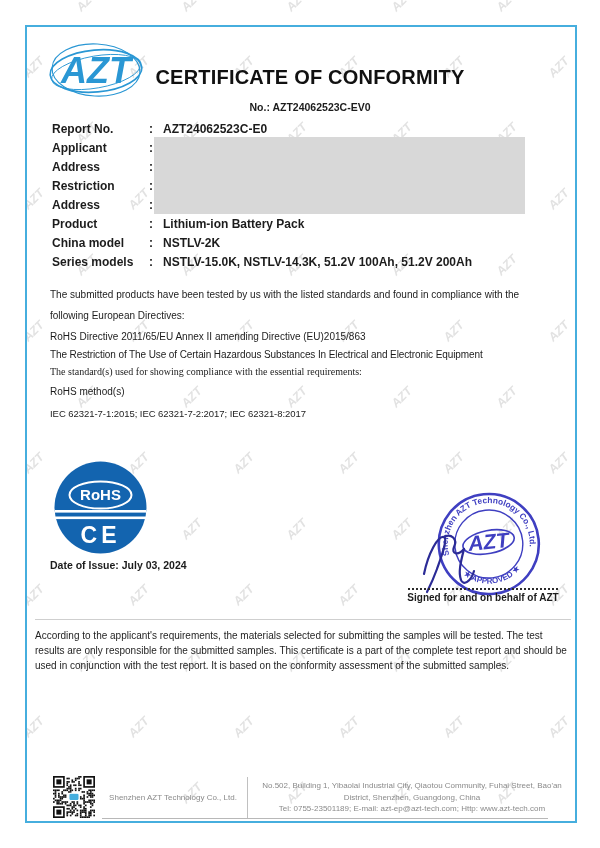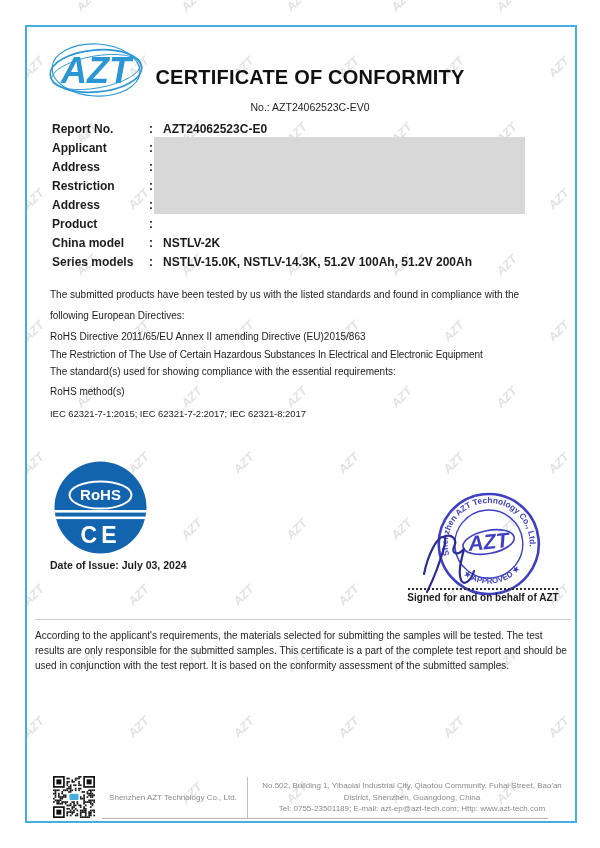--- a/index.html
+++ b/index.html
@@ -11,36 +11,36 @@
       transform:rotate(-45deg);white-space:nowrap;user-select:none;}
   
   .frame{position:absolute;left:25px;top:25px;width:548px;height:794px;
          border:2px solid #46aede;z-index:1;}
   .layer{position:absolute;inset:0;z-index:2;}
   
   .logo{position:absolute;left:46px;top:34px;}
   .title{position:absolute;left:140px;top:66px;width:340px;text-align:center;
          font-size:20px;font-weight:bold;letter-spacing:0.2px;color:#111;}
   .cert-no{position:absolute;left:140px;top:101px;width:340px;text-align:center;
-           font-size:10.5px;font-weight:normal;}
+           font-size:10.5px;font-weight:bold;}
   
   .info-table{position:absolute;left:52px;top:120px;width:480px;}
   .redaction{position:absolute;left:102px;top:17px;width:371px;height:77px;background:#d8d8d8;}
   .irow{position:relative;display:flex;height:19px;line-height:19px;font-size:12px;font-weight:bold;}
   .irow .lbl{width:97px;}
   .irow .sep{width:14px;}
   .irow .val{flex:1;}
   
   .bodytext{position:absolute;left:50px;top:284px;width:500px;font-size:10px;}
   .bodytext p{margin:0;}
   .intro{width:478px;line-height:21px;}
   .b-line{font-weight:normal;white-space:nowrap;}
   .directive{margin-top:5px !important;}
   .directive-desc{margin-top:7px !important;letter-spacing:-0.1px;}
-  .standards{margin-top:6px !important;}
+  .standards{margin-top:6px !important;font-family:Liberation Serif, serif;}
   .testm{margin-top:9px !important;}
   .iec{font-size:9.5px;letter-spacing:-0.05px;}
   .iec1{margin-top:8px !important;}
   .iec2{margin-top:11px !important;}
   
   .rohs-stamp{position:absolute;left:52px;top:459px;text-align:right;}
   .azt-stamp{position:absolute;left:436px;top:491px;transform:rotate(-6deg);}
   .signature{position:absolute;left:416px;top:528px;}
   .dotted-line{position:absolute;left:408px;top:574px;width:150px;height:14px;
                border-bottom:2px dotted #2b2b2b;}
@@ -189,20 +189,21 @@
           <span class="val"></span>
       </div>
       <div class="irow">
         <span class="lbl">Address</span>
           <span class="sep">:</span>
           <span class="val"></span>
       </div>
       <div class="irow">
         <span class="lbl">Product</span>
           <span class="sep">:</span>
+          <span class="val">Lithium-ion Battery Pack</span>
       </div>
       <div class="irow">
         <span class="lbl">China model</span>
           <span class="sep">:</span>
           <span class="val">NSTLV-2K</span>
       </div>
       <div class="irow">
         <span class="lbl">Series models</span>
           <span class="sep">:</span>
           <span class="val">NSTLV-15.0K, NSTLV-14.3K, 51.2V 100Ah, 51.2V 200Ah</span>

